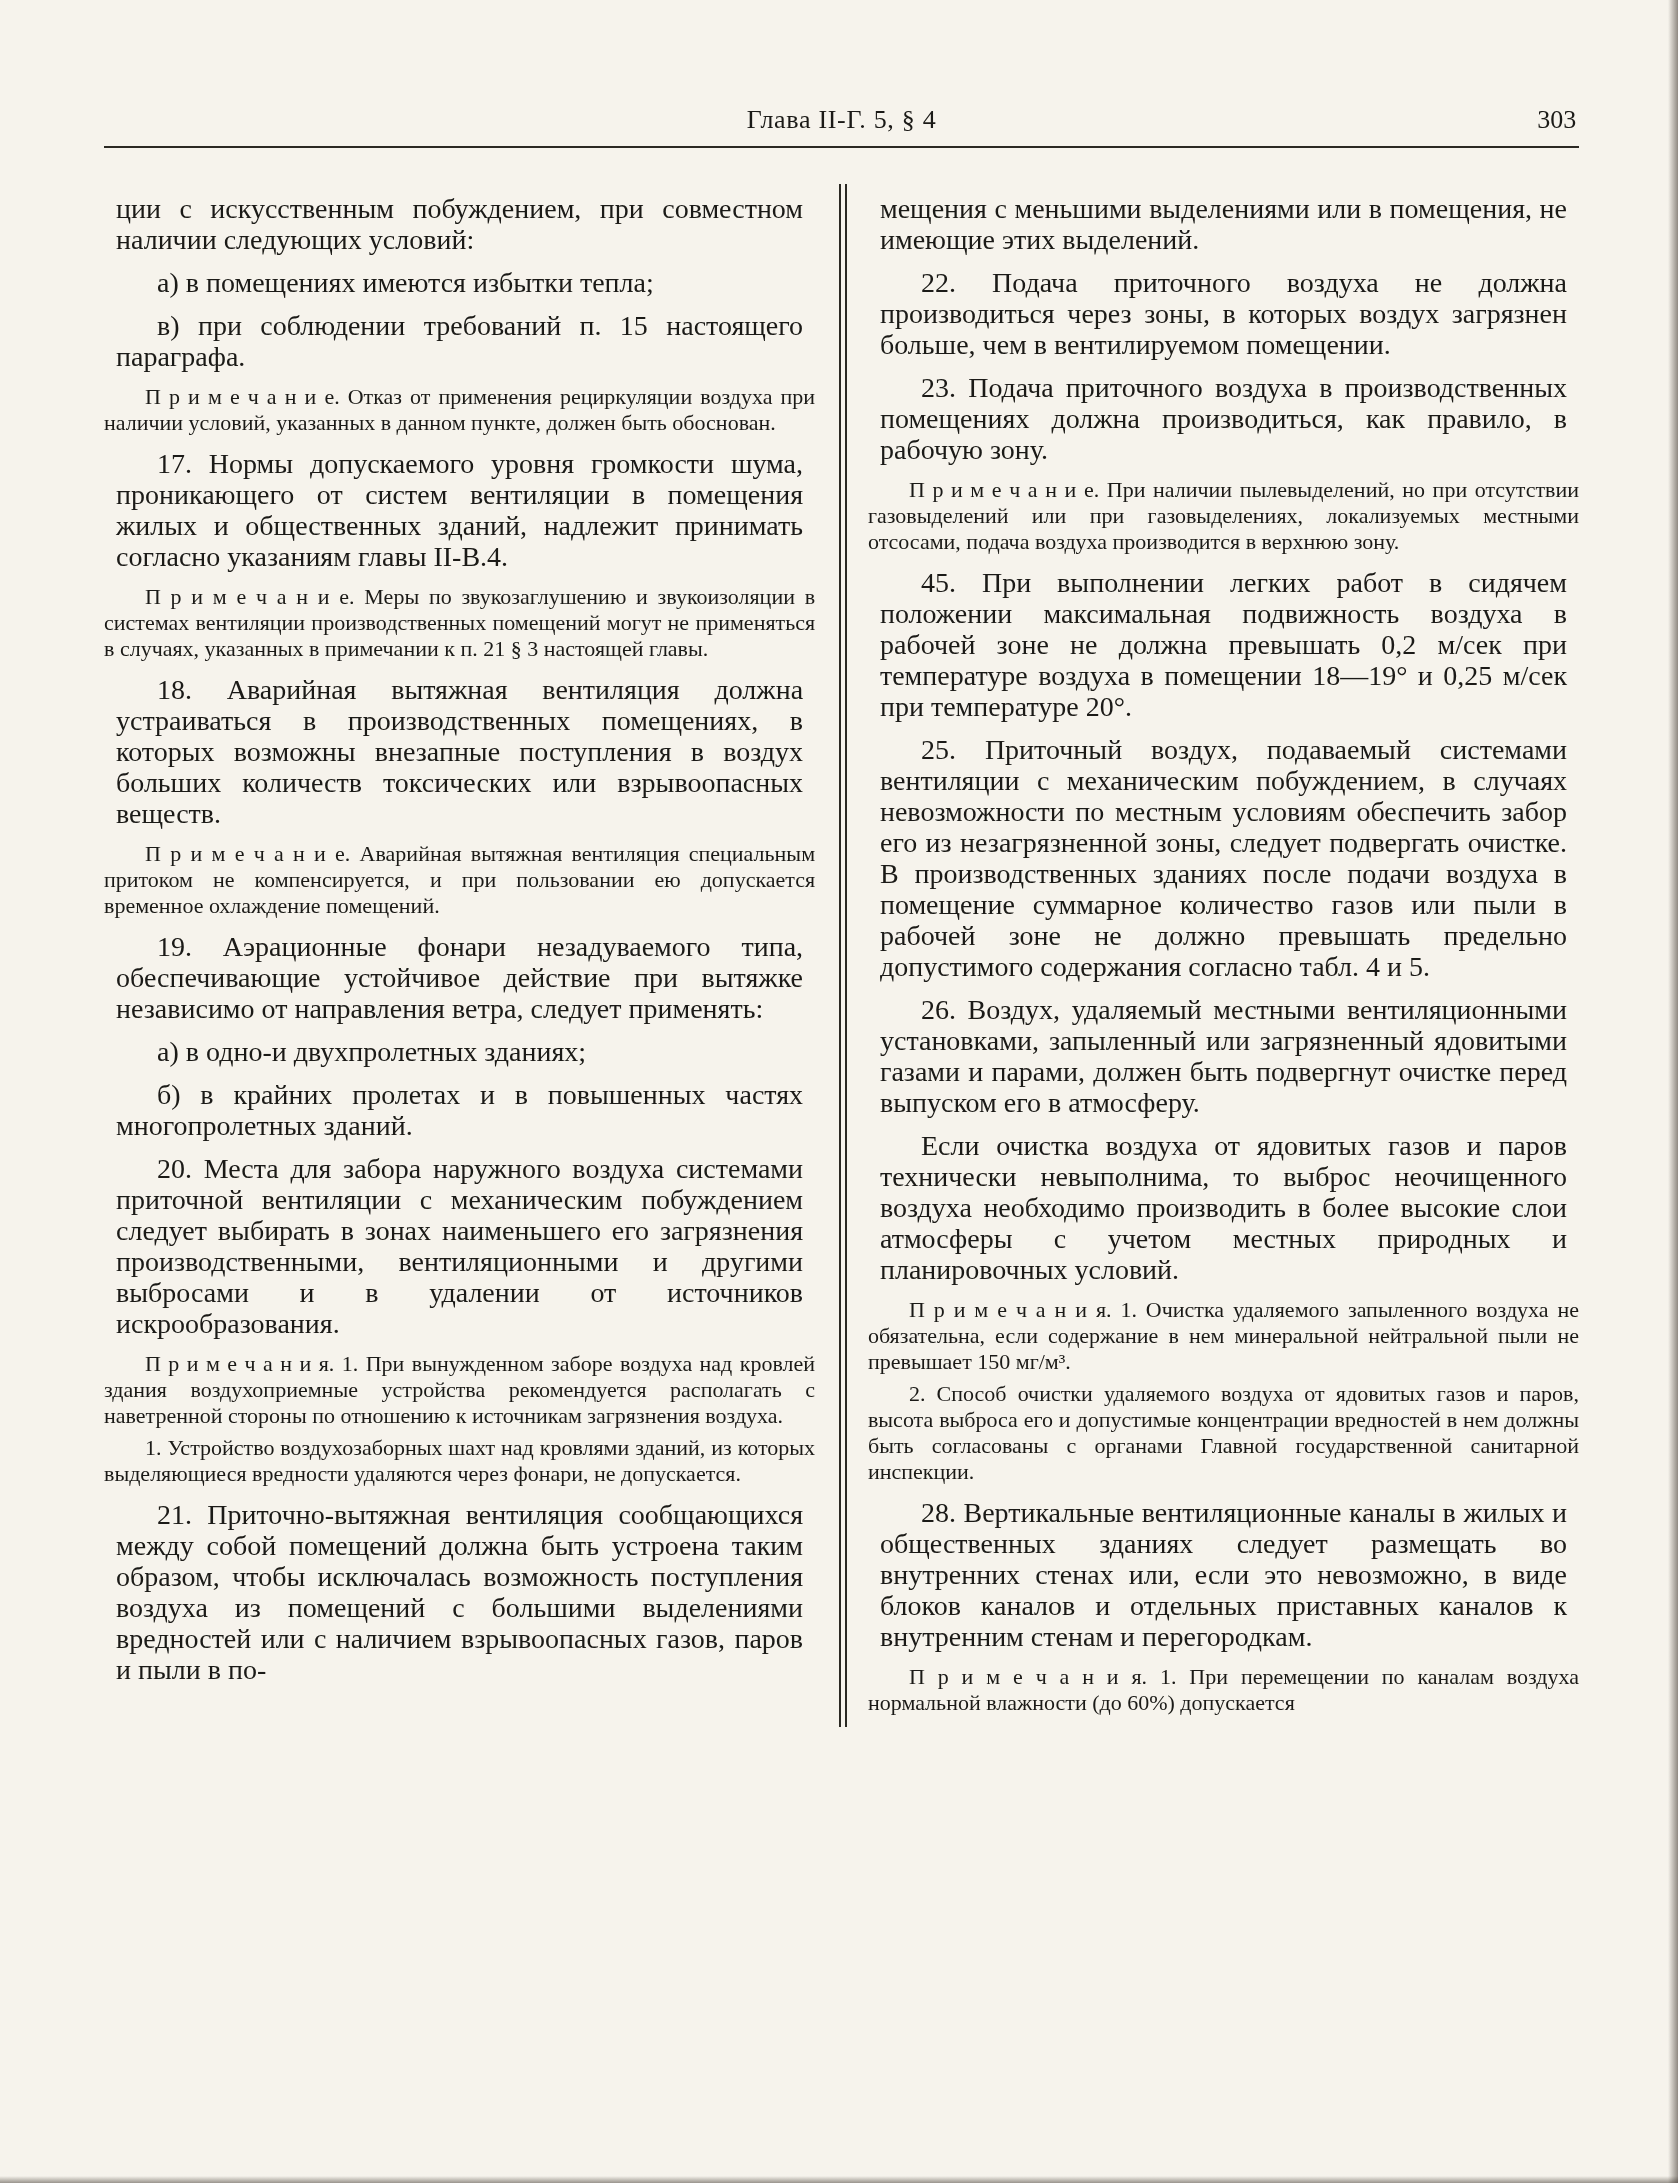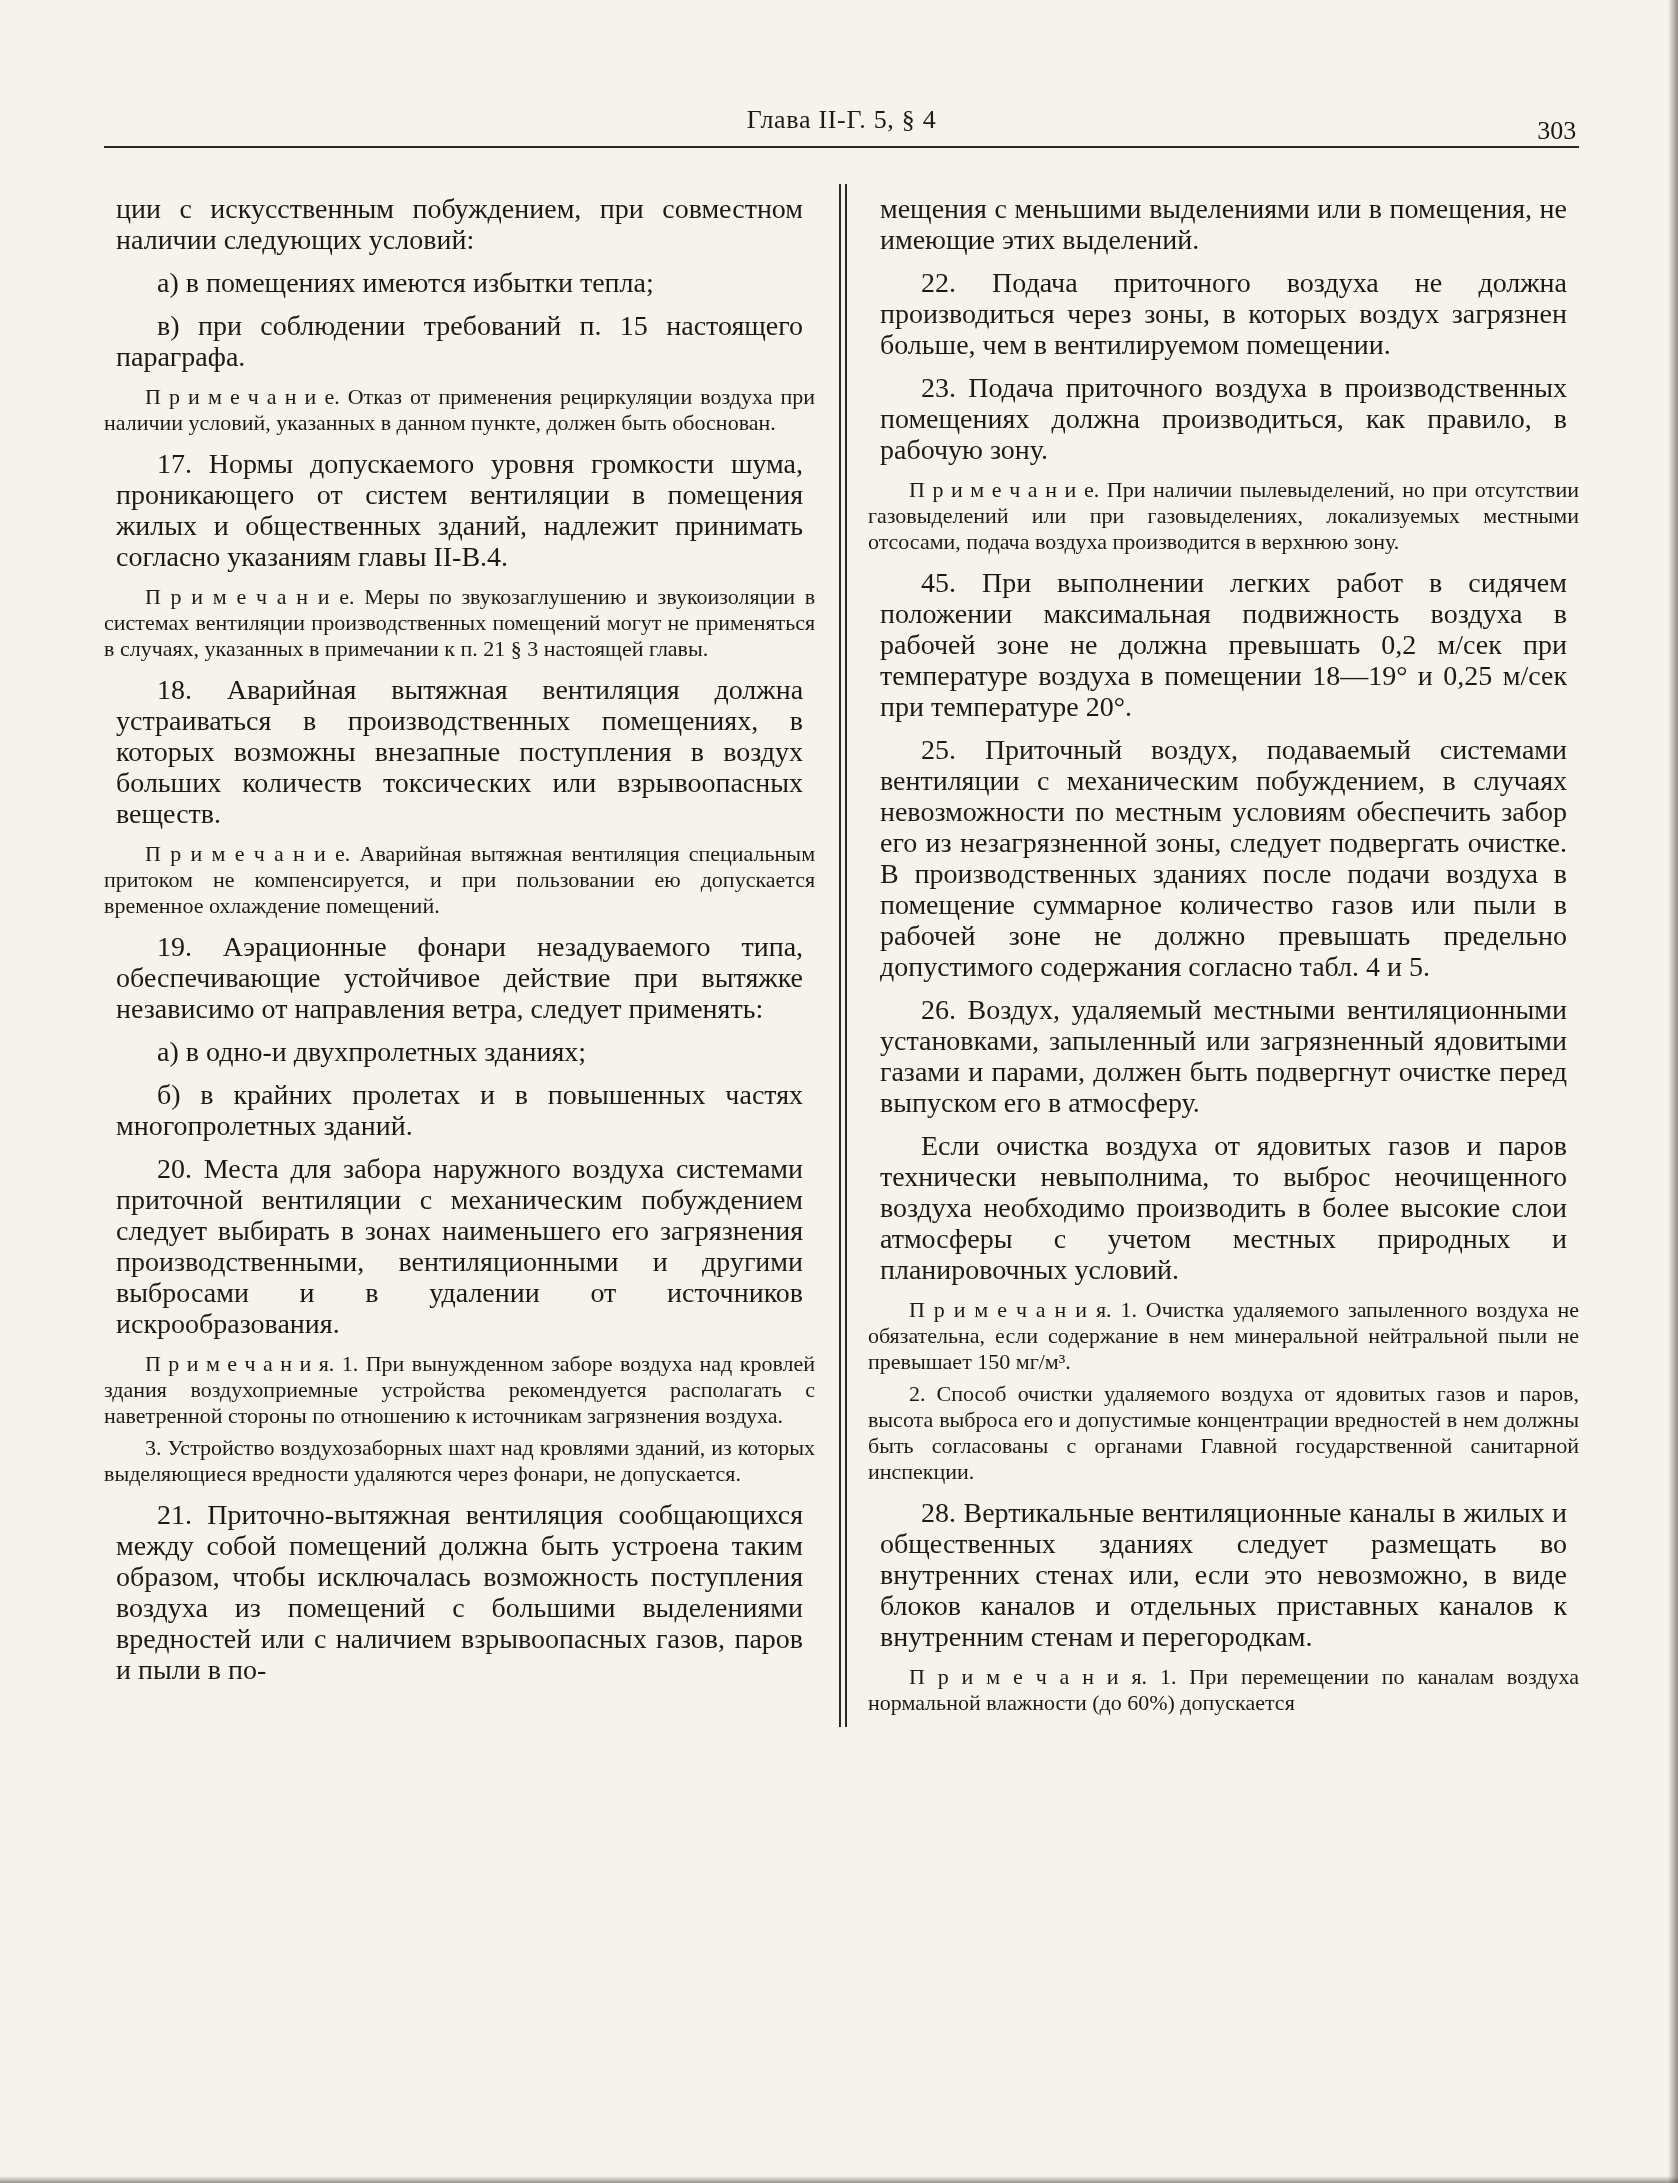--- a/index.html
+++ b/index.html
@@ -25,21 +25,21 @@
   }
   .chapter-heading {
     position: absolute;
     left: 0; right: 0;
     text-align: center;
     letter-spacing: 0.7px;
   }
   .page-number {
     position: absolute;
     right: 2.8px;
-    top: 11px;
+    top: 0;
   }
   .header-rule {
     border: none;
     border-top: 2.1px solid #2b2923;
     margin: 7.1px 0 33px 0;
   }
   .columns {
     display: flex;
     align-items: stretch;
   }
@@ -101,21 +101,21 @@
         <p class="note indent">П р и м е ч а н и е. Отказ от применения рециркуляции воздуха при наличии условий, указанных в данном пункте, должен быть обоснован.</p>
         <p class="body indent">17. Нормы допускаемого уровня громкости шума, проникающего от систем вентиляции в помещения жилых и общественных зданий, надлежит принимать согласно указаниям главы II-В.4.</p>
         <p class="note indent">П р и м е ч а н и е. Меры по звукозаглушению и звукоизоляции в системах вентиляции производственных помещений могут не применяться в случаях, указанных в примечании к п. 21 § 3 настоящей главы.</p>
         <p class="body indent">18. Аварийная вытяжная вентиляция должна устраиваться в производственных помещениях, в которых возможны внезапные поступления в воздух больших количеств токсических или взрывоопасных веществ.</p>
         <p class="note indent">П р и м е ч а н и е. Аварийная вытяжная вентиляция специальным притоком не компенсируется, и при пользовании ею допускается временное охлаждение помещений.</p>
         <p class="body indent">19. Аэрационные фонари незадуваемого типа, обеспечивающие устойчивое действие при вытяжке независимо от направления ветра, следует применять:</p>
         <p class="body indent">а) в одно-и двухпролетных зданиях;</p>
         <p class="body indent">б) в крайних пролетах и в повышенных частях многопролетных зданий.</p>
         <p class="body indent">20. Места для забора наружного воздуха системами приточной вентиляции с механическим побуждением следует выбирать в зонах наименьшего его загрязнения производственными, вентиляционными и другими выбросами и в удалении от источников искрообразования.</p>
         <p class="note indent">П р и м е ч а н и я. 1. При вынужденном заборе воздуха над кровлей здания воздухоприемные устройства рекомендуется располагать с наветренной стороны по отношению к источникам загрязнения воздуха.</p>
-        <p class="note indent">3. Устройство воздухозаборных шахт над кровлями зданий, из которых выделяющиеся вредности удаляются через фонари, не допускается.</p>
+        <p class="note indent">1. Устройство воздухозаборных шахт над кровлями зданий, из которых выделяющиеся вредности удаляются через фонари, не допускается.</p>
         <p class="body indent">21. Приточно-вытяжная вентиляция сообщающихся между собой помещений должна быть устроена таким образом, чтобы исключалась возможность поступления воздуха из помещений с большими выделениями вредностей или с наличием взрывоопасных газов, паров и пыли в по-</p>
       </section>
     <div class="column-divider"></div>
     <section class="col" id="right-col">
         <p class="body noindent">мещения с меньшими выделениями или в помещения, не имеющие этих выделений.</p>
         <p class="body indent">22. Подача приточного воздуха не должна производиться через зоны, в которых воздух загрязнен больше, чем в вентилируемом помещении.</p>
         <p class="body indent">23. Подача приточного воздуха в производственных помещениях должна производиться, как правило, в рабочую зону.</p>
         <p class="note indent">П р и м е ч а н и е. При наличии пылевыделений, но при отсутствии газовыделений или при газовыделениях, локализуемых местными отсосами, подача воздуха производится в верхнюю зону.</p>
         <p class="body indent">45. При выполнении легких работ в сидячем положении максимальная подвижность воздуха в рабочей зоне не должна превышать 0,2 м/сек при температуре воздуха в помещении 18—19° и 0,25 м/сек при температуре 20°.</p>
         <p class="body indent">25. Приточный воздух, подаваемый системами вентиляции с механическим побуждением, в случаях невозможности по местным условиям обеспечить забор его из незагрязненной зоны, следует подвергать очистке. В производственных зданиях после подачи воздуха в помещение суммарное количество газов или пыли в рабочей зоне не должно превышать предельно допустимого содержания согласно табл. 4 и 5.</p>

